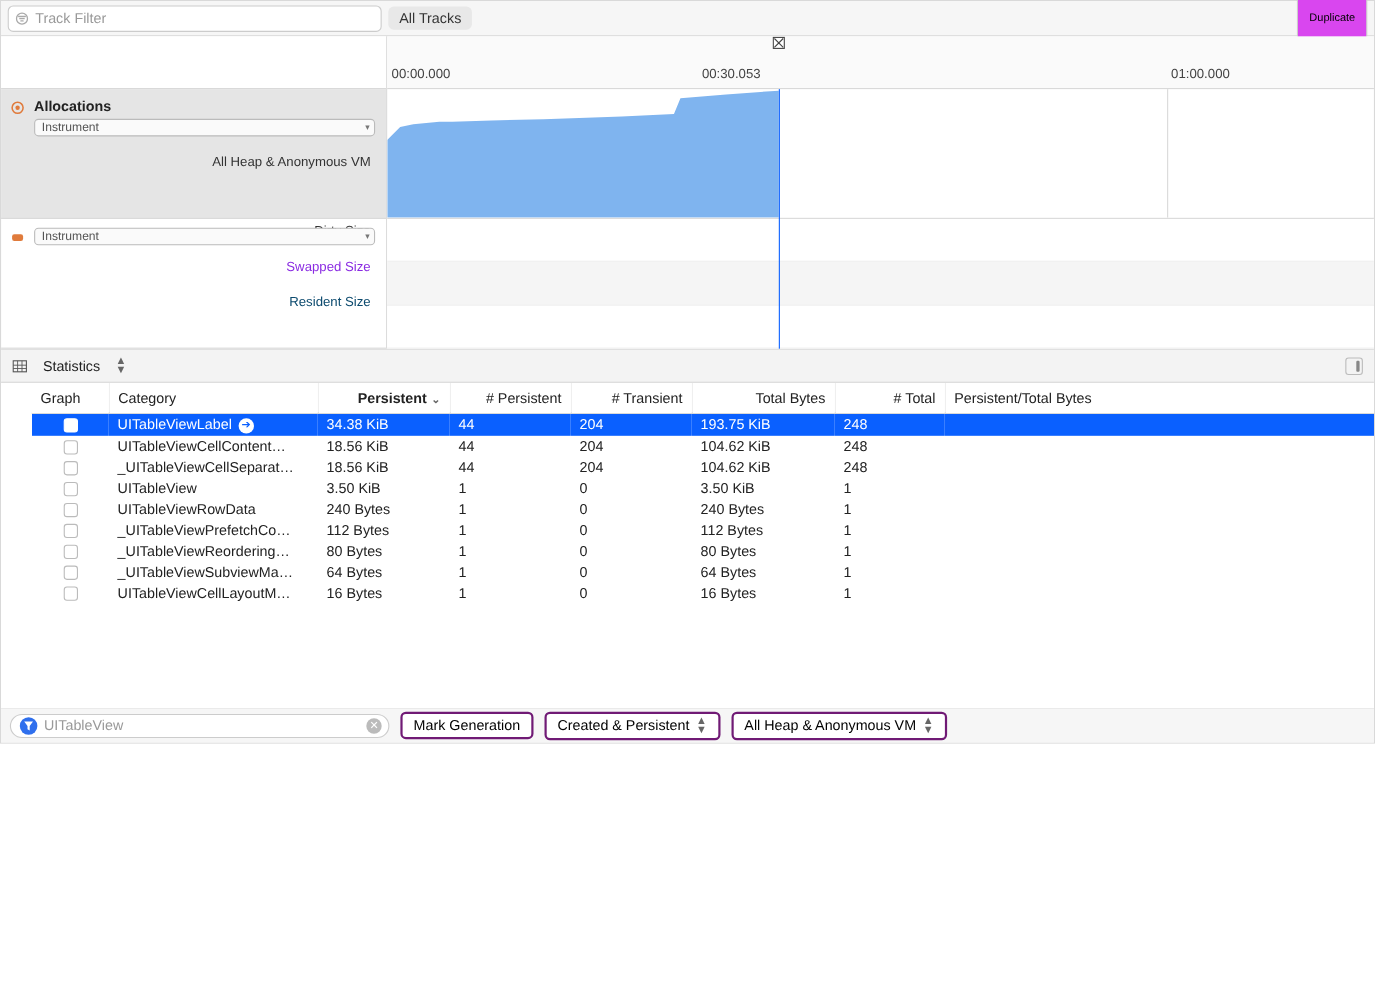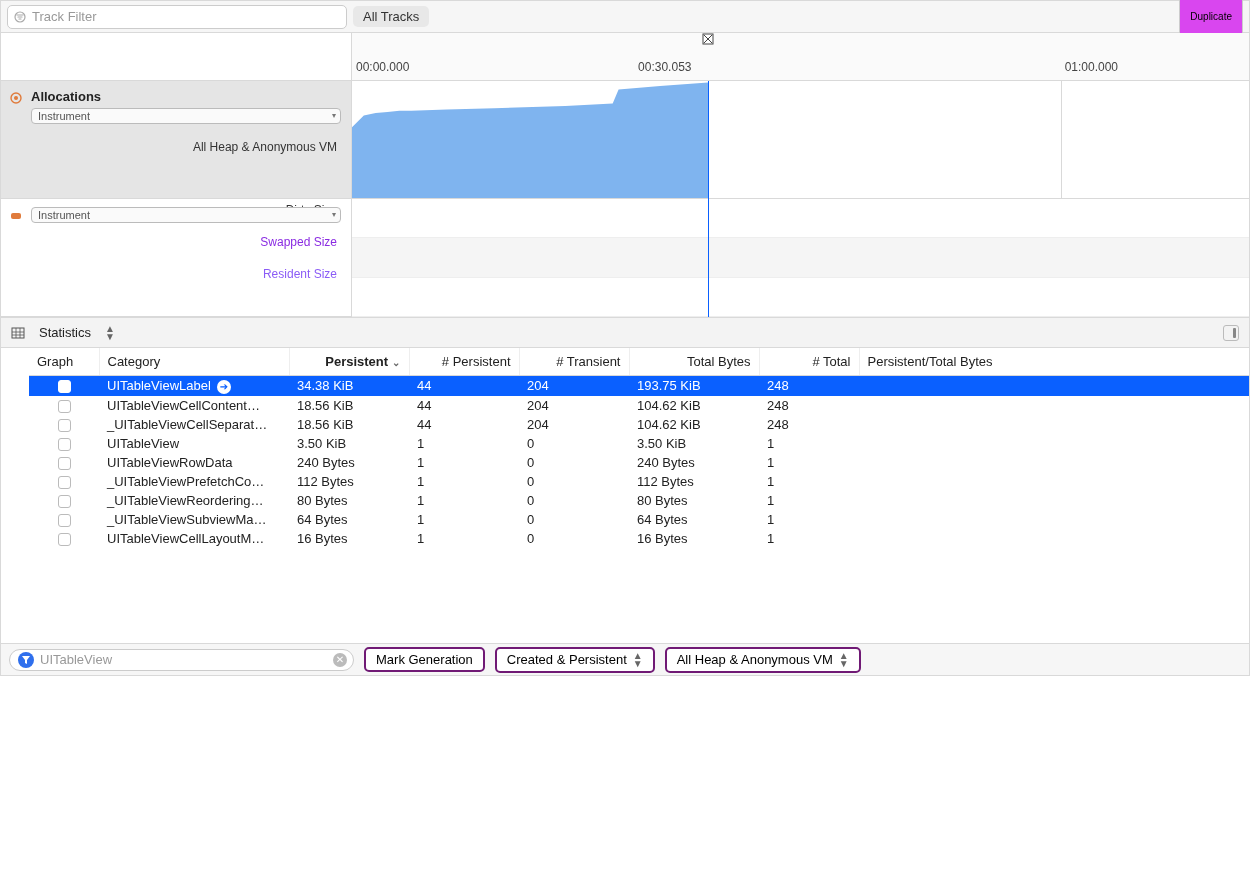--- a/index.html
+++ b/index.html
@@ -21,21 +21,21 @@
   .track-row.selected { background:#e5e5e5; }
   .track-icon { position:absolute; left:8px; top:10px; width:14px; height:14px;}
   .track-icon svg { width:14px; height:14px;}
   .track-title { font-weight:600; margin-bottom:4px;}
   .instrument-badge { display:inline-block; font-size:11px; border:1px solid #bbb; border-radius:4px; padding:1px 6px; color:#555; background:#fafafa; position:relative; padding-right:14px;}
   .instrument-badge::after { content:"▾"; position:absolute; right:4px; top:2px; font-size:8px; color:#777;}
   .track-sublabel { text-align:right; color:#333; font-size:12px; margin-top:16px; padding-right:4px;}
   .vm-labels { display:flex; flex-direction:column; align-items:flex-end; gap:18px; margin-top:-20px; padding-right:4px; font-size:12px;}
   .vm-labels .dirty { color:#333;}
   .vm-labels .swapped { color:#8a2be2;}
-  .vm-labels .resident { color:#8b5cf6;}
+  .vm-labels .resident { color:#0c4a6e;}
   .alloc-row { height:118px;}
   .vm-row { height:118px;}
 
   .tracks-right { flex:1; display:flex; flex-direction:column; position:relative;}
   .ruler { height:48px; display:flex; align-items:flex-end; position:relative; border-bottom:1px solid #d9d9d9; background:#fafafa;}
   .tick { position:absolute; bottom:6px; font-size:12px; color:#444;}
   .playhead-flag { position:absolute; top:0; width:12px; height:12px; }
   .playhead-flag svg{width:12px;height:12px;}
   .chart-lane { height:118px; position:relative; border-bottom:1px solid #d9d9d9; overflow:hidden;}
   .alloc-chart { position:absolute; left:0; bottom:0; height:118px;}

